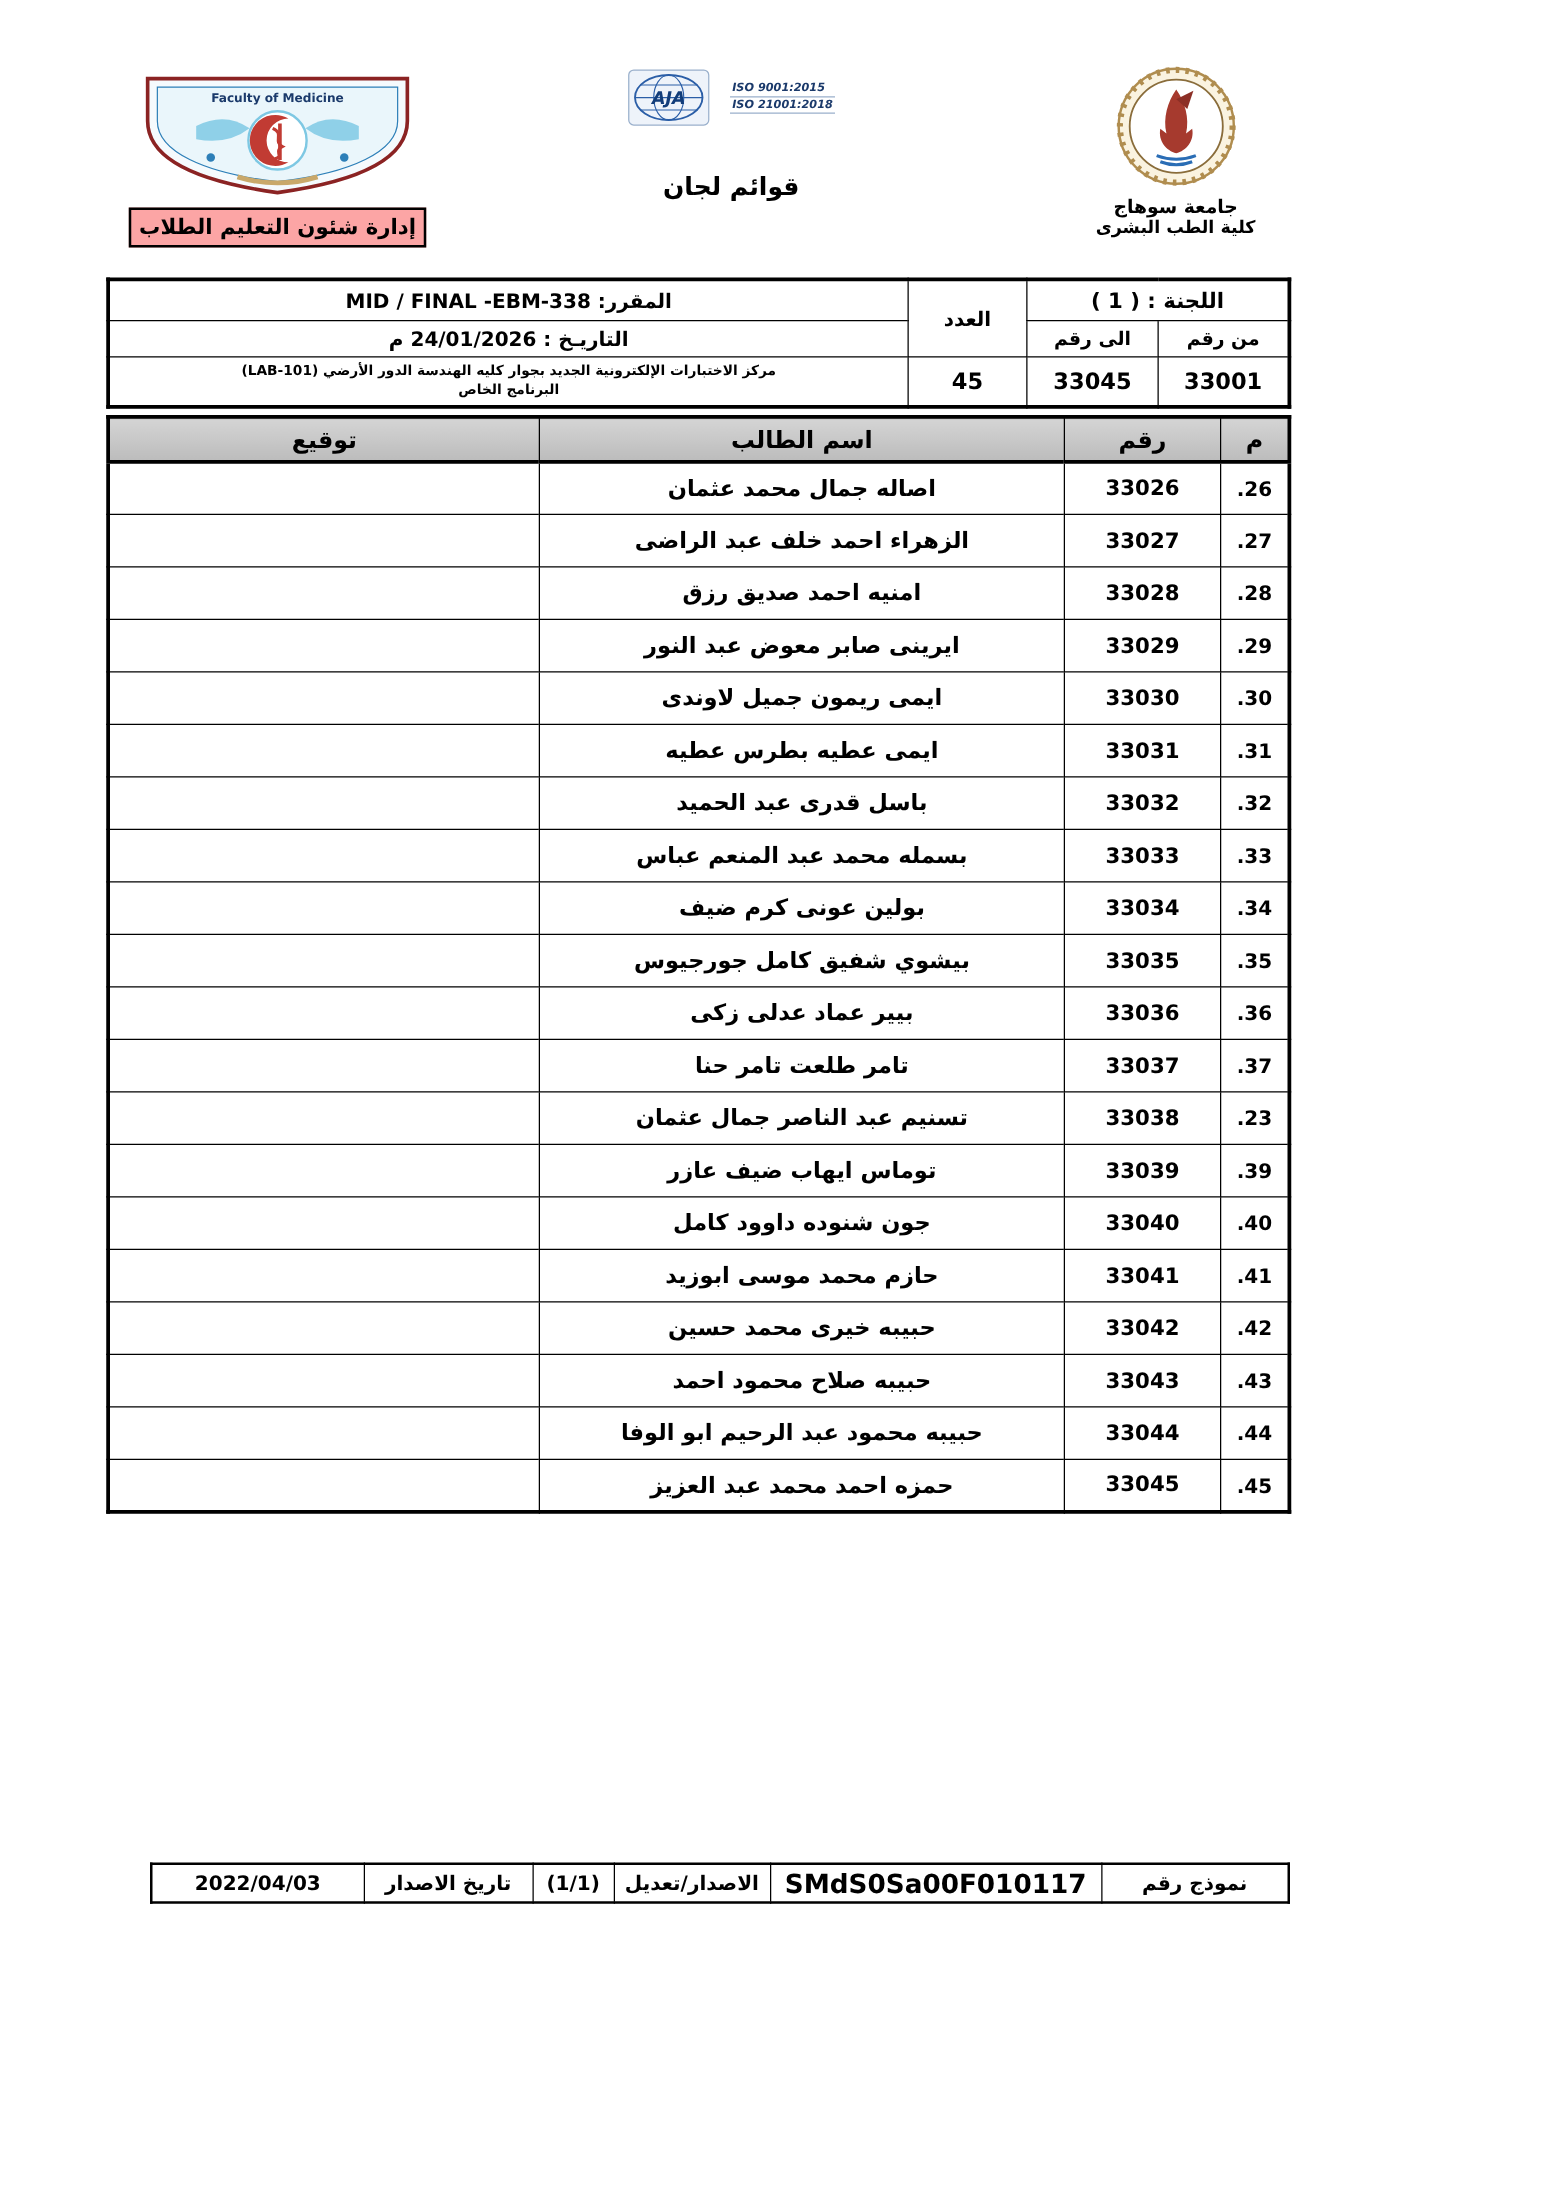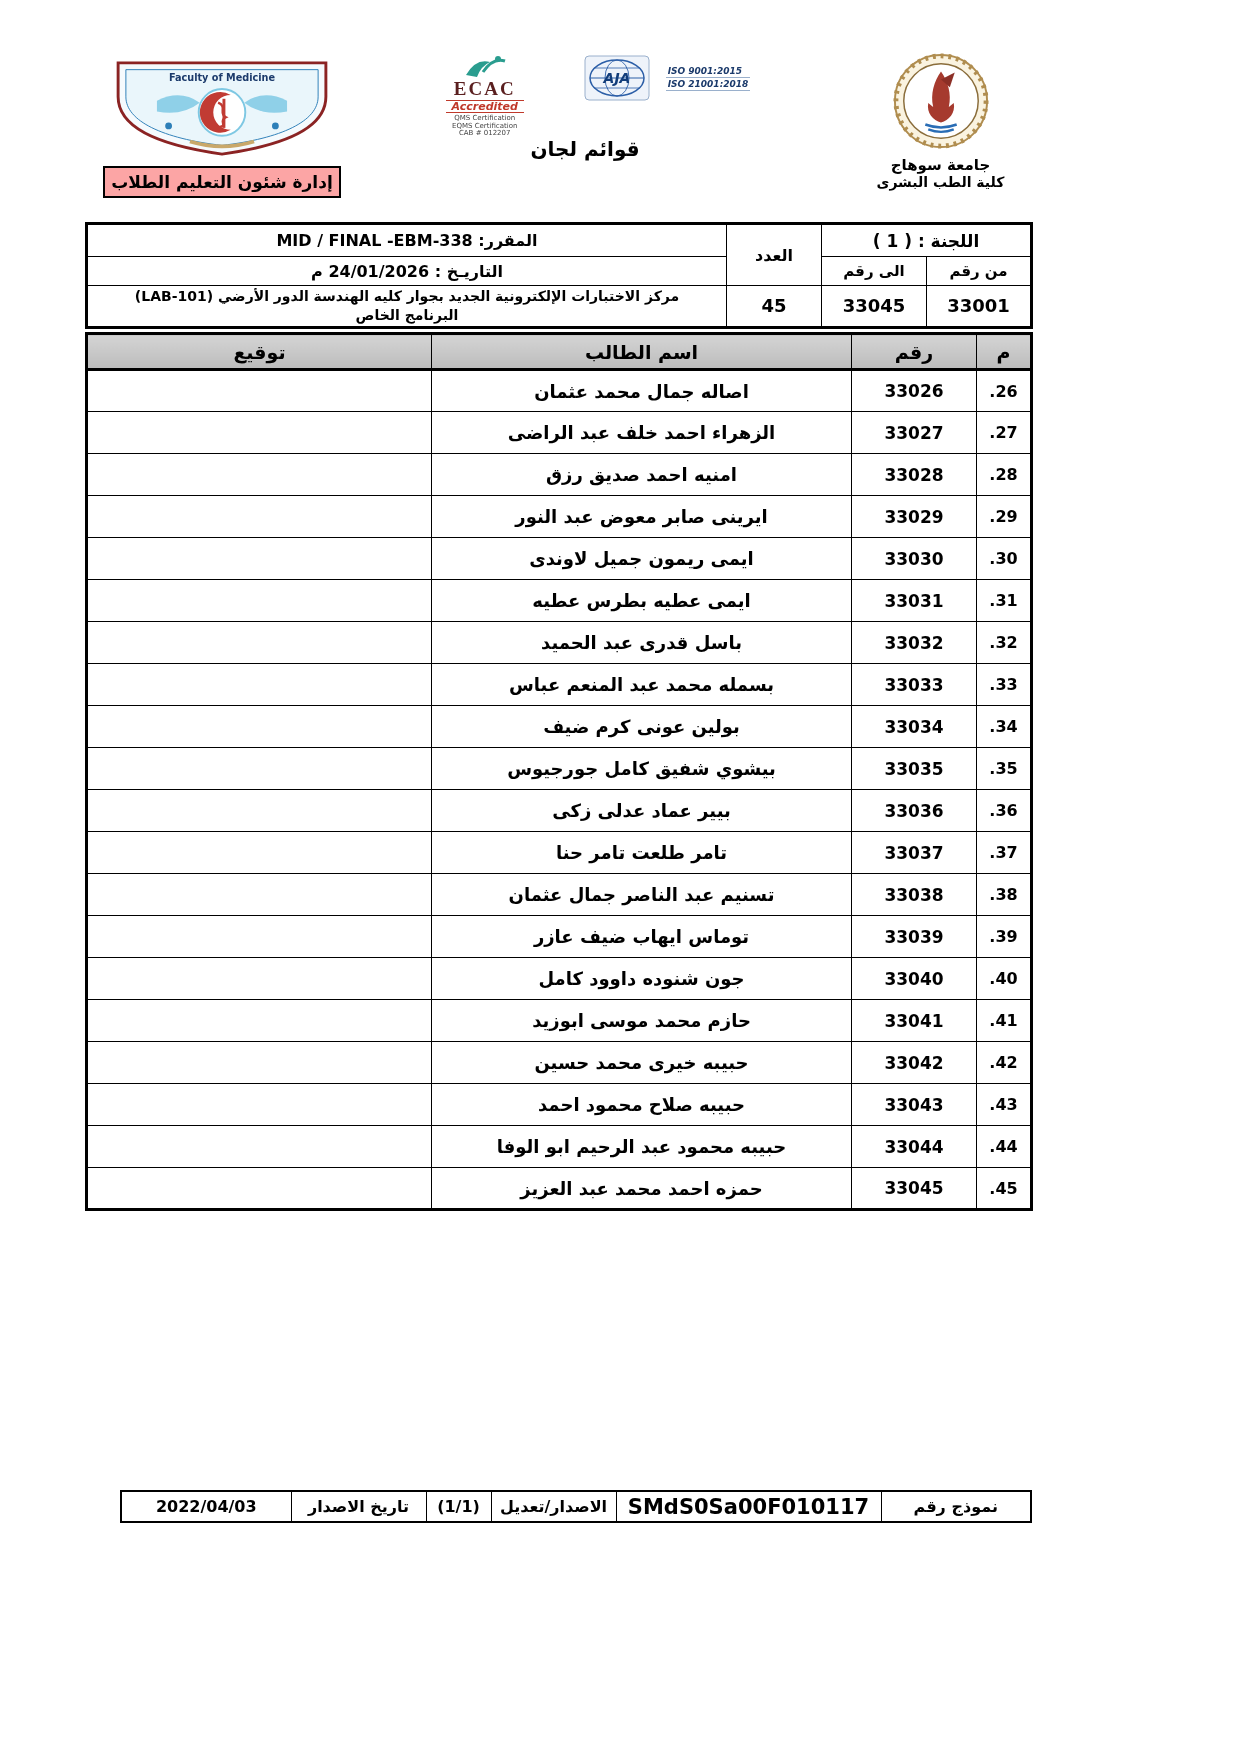--- a/index.html
+++ b/index.html
@@ -36,21 +36,21 @@
   .info-table td { border:1.5px solid #000; text-align:center; vertical-align:middle; font-weight:bold; padding:1px 3px; }
   .info-table tr.r1 { height:33px; }
   .info-table tr.r2 { height:29px; }
   .info-table tr.r3 { height:40px; }
   .info-table .committee { font-size:17px; }
   .info-table .count-h { font-size:16px; }
   .info-table .course { font-size:16px; }
   .info-table .fromto { font-size:15px; }
   .info-table .date { font-size:16px; }
   .info-table .num { font-size:18px; }
-  .info-table .location { font-size:14px; line-height:1.35; }
+  .info-table .location { font-size:11px; line-height:1.35; }
 
   
   .students-table { position:absolute; top:332px; left:85px; width:945px; border:3px solid #000; table-layout:fixed; }
   .students-table th, .students-table td { border:1.5px solid #000; text-align:center; vertical-align:middle; }
   .students-table thead tr { height:36px; }
   .students-table thead th { background:linear-gradient(#d4d4d4,#bcbcbc); font-size:19px; font-weight:bold; border-bottom:3px solid #000; }
   .students-table tbody tr { height:42px; }
   .col-index  { width:55px;  font-size:16px; font-weight:bold; }
   .col-number { width:125px; font-size:17px; font-weight:bold; }
   .col-name   { width:420px; font-size:18px; font-weight:bold; }
@@ -75,32 +75,20 @@
       <path d="M50 28 L64 21 L59 36 Z" fill="#8c2f26"></path>
       <path d="M34 74 Q50 80 66 74" stroke="#2a6db5" stroke-width="2.5" fill="none"></path>
       <path d="M37 79 Q50 84 63 79" stroke="#2a6db5" stroke-width="2.5" fill="none"></path>
     </svg>
     <div class="uni-line1">جامعة سوهاج</div>
     <div class="uni-line2">كلية الطب البشرى</div>
   </div>
 
   <div class="center-block">
     <div class="accred-row">
-      <div class="ecac-logo">
-        <svg width="46" height="24" viewBox="0 0 46 24">
-          <path d="M4 20 Q14 3 28 7 Q19 11 15 22 Z" fill="#2a9d8f"></path>
-          <path d="M21 17 Q31 2 43 6" stroke="#2a9d8f" stroke-width="3" fill="none"></path>
-          <circle cx="36" cy="4" r="3" fill="#2a9d8f"></circle>
-        </svg>
-        <div class="ecac-name">ECAC</div>
-        <div class="ecac-accredited">Accredited</div>
-        <div class="ecac-line">QMS Certification</div>
-        <div class="ecac-line">EQMS Certification</div>
-        <div class="ecac-line">CAB # 012207</div>
-      </div>
       <div class="aja-logo">
         <svg width="66" height="46" viewBox="0 0 66 46">
           <rect x="1" y="1" width="64" height="44" rx="4" fill="#eef3fa" stroke="#9ab0cc"></rect>
           <ellipse cx="33" cy="23" rx="27" ry="18" fill="none" stroke="#2b5ea7" stroke-width="1.5"></ellipse>
           <ellipse cx="33" cy="23" rx="12" ry="18" fill="none" stroke="#2b5ea7" stroke-width="0.9"></ellipse>
           <line x1="6" y1="23" x2="60" y2="23" stroke="#2b5ea7" stroke-width="1"></line>
           <line x1="10" y1="13" x2="56" y2="13" stroke="#2b5ea7" stroke-width="0.8"></line>
           <line x1="10" y1="33" x2="56" y2="33" stroke="#2b5ea7" stroke-width="0.8"></line>
           <text x="33" y="28" text-anchor="middle" font-size="14" font-weight="bold" font-style="italic" fill="#123d7a">AJA</text>
         </svg>
@@ -257,21 +245,21 @@
     </tr>
 
     <tr class="student-row">
       <td class="col-index">37.</td>
       <td class="col-number">33037</td>
       <td class="col-name">تامر طلعت تامر حنا</td>
       <td class="col-sign"></td>
     </tr>
 
     <tr class="student-row">
-      <td class="col-index">38.</td>
+      <td class="col-index">23.</td>
       <td class="col-number">33038</td>
       <td class="col-name">تسنيم عبد الناصر جمال عثمان</td>
       <td class="col-sign"></td>
     </tr>
 
     <tr class="student-row">
       <td class="col-index">39.</td>
       <td class="col-number">33039</td>
       <td class="col-name">توماس ايهاب ضيف عازر</td>
       <td class="col-sign"></td>

